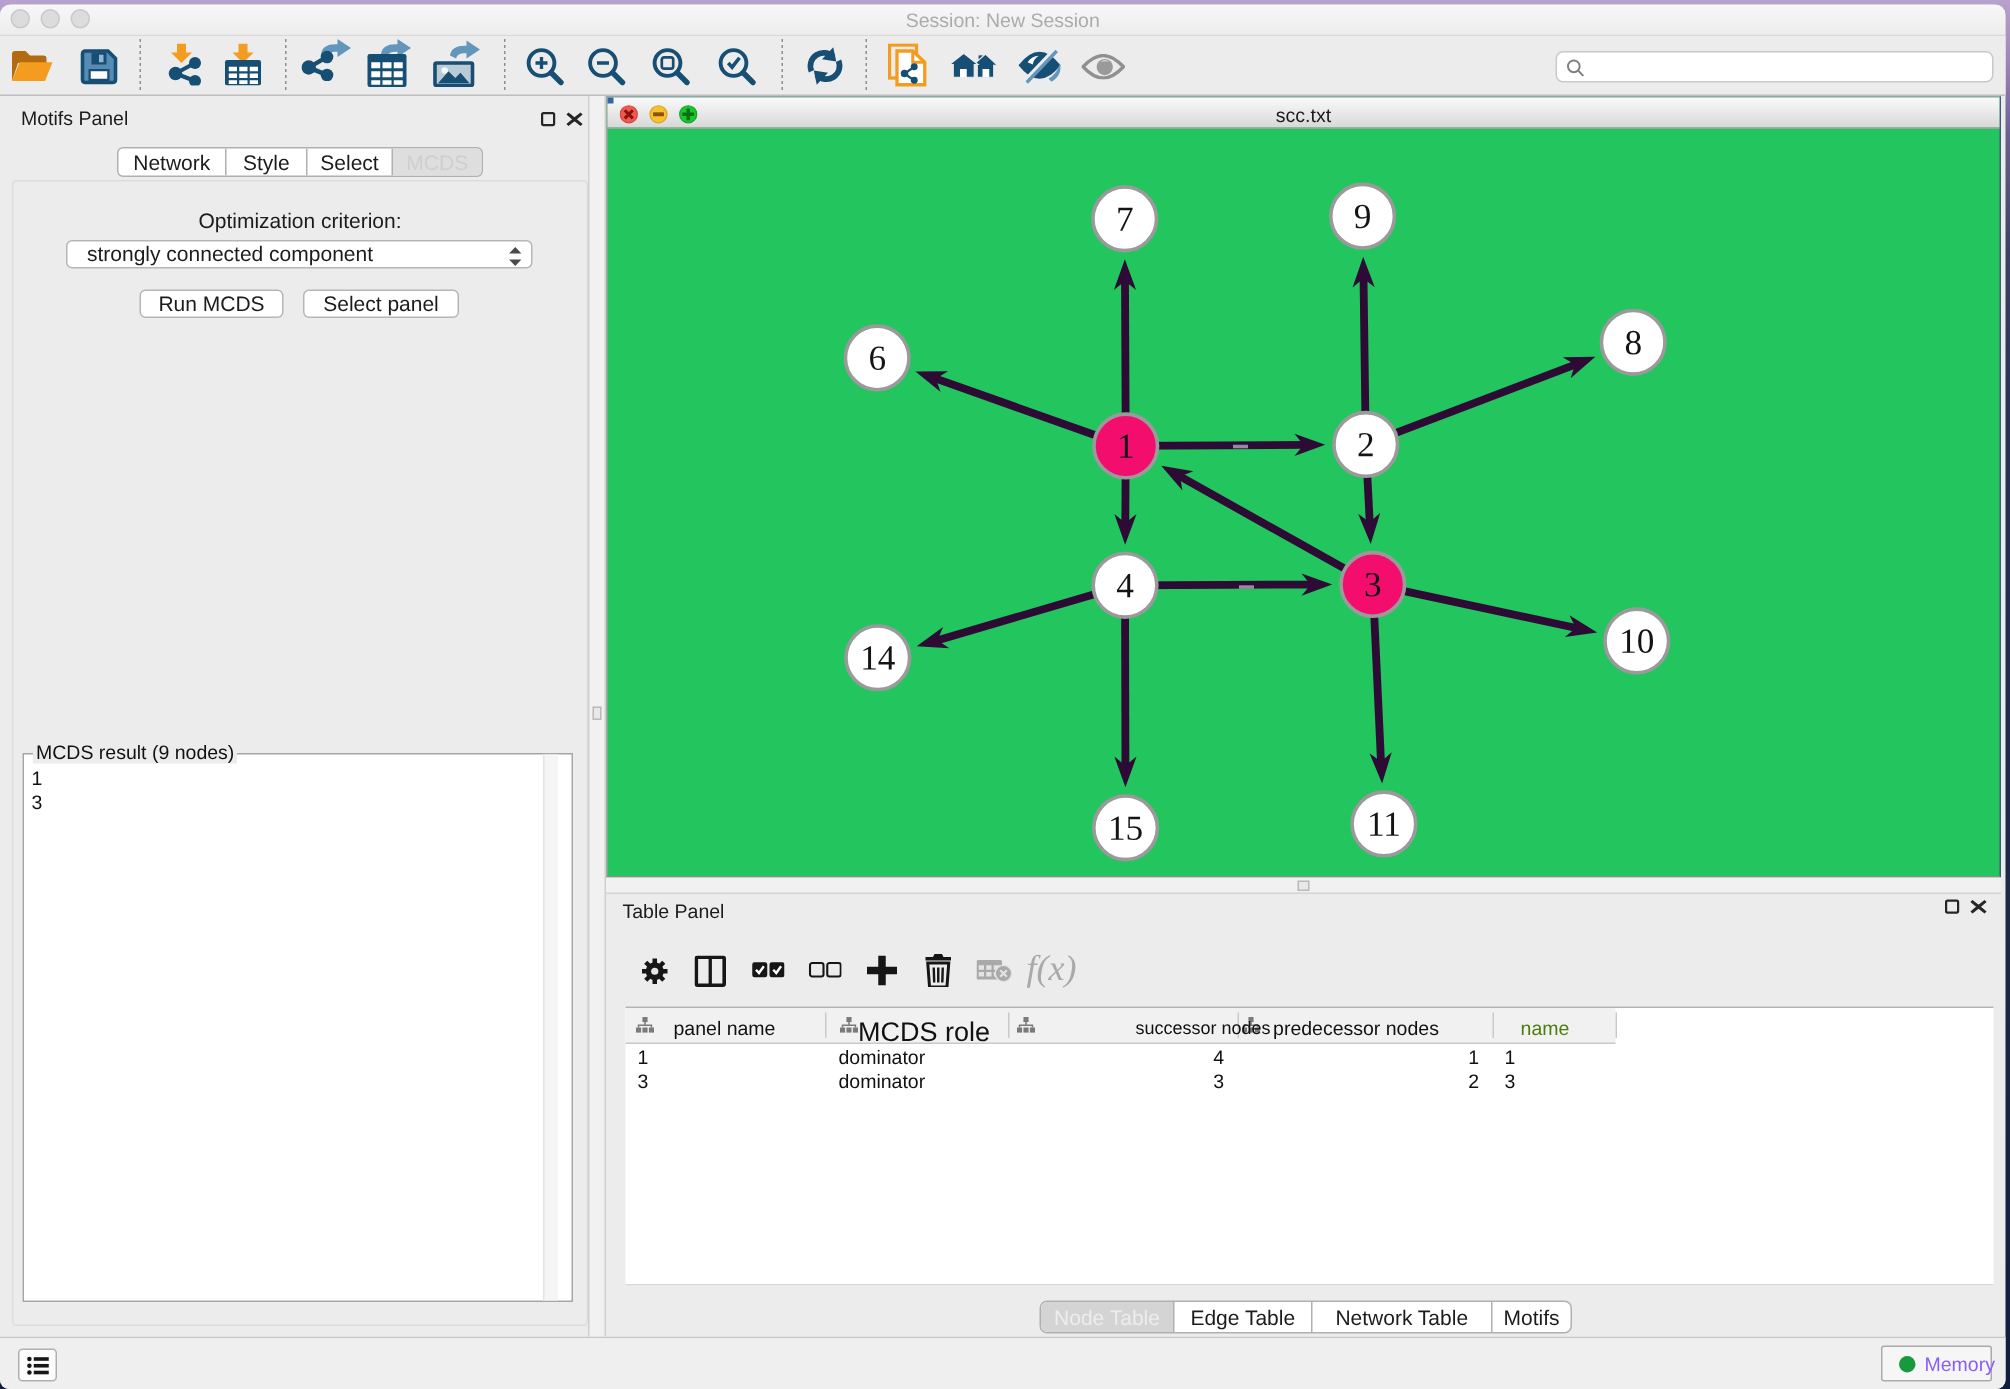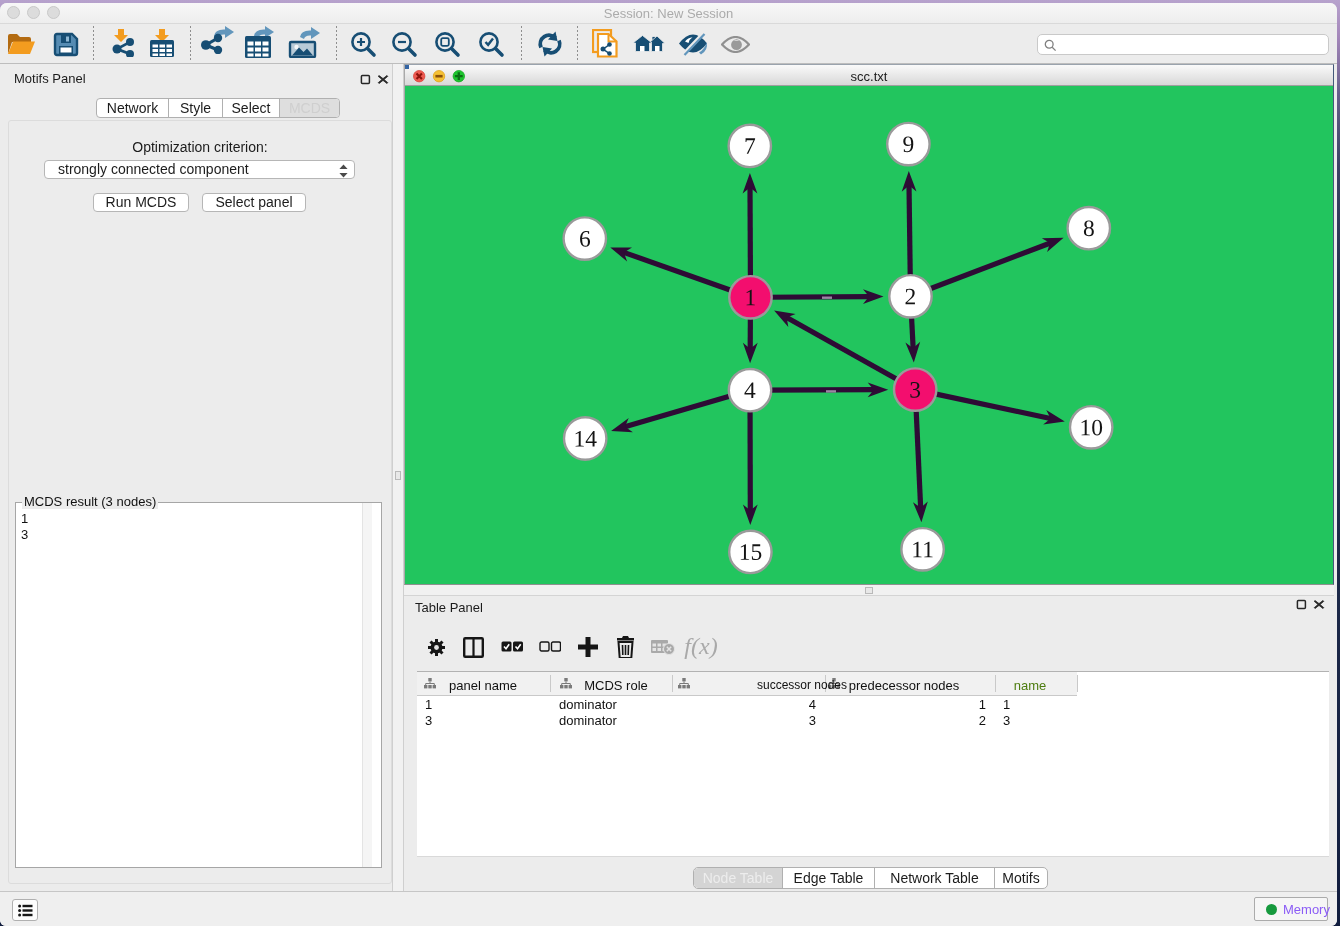--- a/index.html
+++ b/index.html
@@ -153,37 +153,37 @@
     <line x1="8.2" y1="8.2" x2="11.6" y2="11.6" stroke="#7f7f7f" stroke-width="1.3"></line>
   </svg>
 <div class="abs" style="left:14px;top:71px;font-size:13px;color:#1c1c1c">Motifs Panel</div>
 <svg class="abs" style="left:360px;top:74px" width="11" height="11" viewBox="0 0 11 11">
     <rect x="1.4" y="1.4" width="8" height="8" rx="1" fill="none" stroke="#262626" stroke-width="1.5"></rect>
   </svg>
 <svg class="abs" style="left:377px;top:74px" width="12" height="11" viewBox="0 0 12 11">
     <path d="M2,1.5 L6,4.6 L10,1.5 L10.8,2.3 L7,5.5 L10.8,8.7 L10,9.5 L6,6.4 L2,9.5 L1.2,8.7 L5,5.5 L1.2,2.3 Z" fill="#262626" stroke="#262626" stroke-width="0.8"></path>
   </svg>
 <div class="abs" style="left:8px;top:120px;width:384px;height:764px;border:1px solid #dcdcdc;border-radius:3px"></div>
-<div class="abs" style="left:96px;top:98px;width:244px;height:20px;border:1px solid #b0b0b0;border-radius:4px;background:#fff;display:flex;overflow:hidden;font-size:14px;text-align:center;line-height:19px;color:#1c1c1c">
+<div class="abs" style="left:78px;top:98px;width:244px;height:20px;border:1px solid #b0b0b0;border-radius:4px;background:#fff;display:flex;overflow:hidden;font-size:14px;text-align:center;line-height:19px;color:#1c1c1c">
 <div style="width:72px;border-right:1px solid #b0b0b0">Network</div>
 <div style="width:54px;border-right:1px solid #b0b0b0">Style</div>
 <div style="width:57px;border-right:1px solid #b0b0b0">Select</div>
 <div style="flex:1;background:#dedede;color:#cfcfcf;border-radius:0 3px 3px 0">MCDS</div>
 </div>
 <div class="abs" style="left:0;top:139px;width:400px;text-align:center;font-size:14px;color:#1c1c1c">Optimization criterion:</div>
 <div class="abs" style="left:44px;top:160px;width:311px;height:19px;background:#fff;border:1px solid #b6b6b6;border-radius:4px;font-size:14px;line-height:17px;color:#1c1c1c;padding-left:13px">strongly connected component<svg style="position:absolute;right:5px;top:1.5px" width="11" height="16" viewBox="0 0 11 16">
       <path d="M1.4,6 L5.5,1.6 L9.6,6 Z M1.4,10 L5.5,14.4 L9.6,10 Z" fill="#4a4a4a"></path>
     </svg></div>
 <div class="abs" style="left:93px;top:193px;width:96px;height:19px;background:#fff;border:1px solid #b6b6b6;border-radius:4px;font-size:14px;line-height:17px;text-align:center;color:#1c1c1c">Run MCDS</div>
 <div class="abs" style="left:202px;top:193px;width:104px;height:19px;background:#fff;border:1px solid #b6b6b6;border-radius:4px;font-size:14px;line-height:17px;text-align:center;color:#1c1c1c">Select panel</div>
 <div class="abs" style="left:15px;top:502px;width:367px;height:366px;background:#fff;border:1px solid #a6a6a6">
 <div class="abs" style="left:346px;top:0;width:10px;height:364px;background:#f5f5f5;border-left:1px solid #e4e4e4"></div>
 <div class="abs" style="left:5px;top:8px;font-size:13px;line-height:16px;color:#111">1<br>3</div>
 </div>
-<div class="abs" style="left:22px;top:494px;background:#ececec;font-size:13px;color:#111;padding:0 2px">MCDS result (3 nodes)</div>
+<div class="abs" style="left:22px;top:494px;background:#ececec;font-size:13px;color:#111;padding:0 2px">MCDS result (9 nodes)</div>
 <div class="abs" style="left:392px;top:64px;width:12px;height:827px;background:#f1f1f1;border-left:1px solid #cfcfcf;border-right:1px solid #cfcfcf"></div>
 <div class="abs" style="left:394.5px;top:471px;width:6px;height:9px;background:#e8e8e8;border:1px solid #b9b9b9"></div>
 <div class="abs" style="left:404px;top:64px;width:930px;height:521px;border-style:solid;border-width:1px;border-color:#9aa3ad #44597a #8f8f8f #a9a9a9;background:#22c55e">
 <div class="abs" style="left:0;top:0;width:928px;height:21px;background:linear-gradient(#fafafa,#d8d8d8);border-bottom:1px solid #9f9f9f"></div>
 <div class="abs" style="left:0;top:4px;width:928px;text-align:center;font-size:13px;color:#1a1a1a">scc.txt</div>
 <svg class="abs" style="left:8px;top:5px" width="53" height="13" viewBox="0 0 53 13">
 <circle cx="6.2" cy="6.2" r="5.7" fill="#ee5a51" stroke="#d8453c" stroke-width="0.8"></circle>
 <path d="M3.5,3.5 L8.9,8.9 M8.9,3.5 L3.5,8.9" stroke="#8c120b" stroke-width="2.1"></path>
 <circle cx="26" cy="6.2" r="5.7" fill="#f5c033" stroke="#dfa41e" stroke-width="0.8"></circle>
 <rect x="22.4" y="4.9" width="7.2" height="2.6" fill="#89510a"></rect>
@@ -343,21 +343,21 @@
 <svg class="abs" style="left:828px;top:678px" width="12" height="11" viewBox="0 0 12 11">
     <g fill="#7a7a7a">
       <rect x="4.3" y="0" width="3.4" height="3.4"></rect>
       <rect x="0" y="7" width="3.4" height="3.4"></rect>
       <rect x="4.3" y="7" width="3.4" height="3.4"></rect>
       <rect x="8.6" y="7" width="3.4" height="3.4"></rect>
     </g>
     <path d="M6,3.4 V5.5 M1.7,7 V5.5 H10.3 V7" fill="none" stroke="#7a7a7a" stroke-width="1"></path>
   </svg>
 <div class="abs" style="left:383px;top:678px;width:200px;text-align:center;font-size:13px;color:#111">panel name</div>
-<div class="abs" style="left:516px;top:678px;width:200px;text-align:center;font-size:13px;color:#111">MCDS role</div>
+<div class="abs" style="left:516px;top:678px;width:200px;text-align:center;font-size:18px;color:#111">MCDS role</div>
 <div class="abs" style="left:647px;top:678px;width:200px;text-align:right;font-size:12px;color:#111">successor nodes</div>
 <div class="abs" style="left:804px;top:678px;width:200px;text-align:center;font-size:13px;color:#111">predecessor nodes</div>
 <div class="abs" style="left:930px;top:678px;width:200px;text-align:center;font-size:13px;color:#4d7c0f">name</div>
 <div class="abs" style="left:425px;top:697px;font-size:13px;color:#111">1</div>
 <div class="abs" style="left:559px;top:697px;font-size:13px;color:#111">dominator</div>
 <div class="abs" style="left:716px;top:697px;width:100px;text-align:right;font-size:13px;color:#111">4</div>
 <div class="abs" style="left:886px;top:697px;width:100px;text-align:right;font-size:13px;color:#111">1</div>
 <div class="abs" style="left:1003px;top:697px;font-size:13px;color:#111">1</div>
 <div class="abs" style="left:425px;top:713px;font-size:13px;color:#111">3</div>
 <div class="abs" style="left:559px;top:713px;font-size:13px;color:#111">dominator</div>

